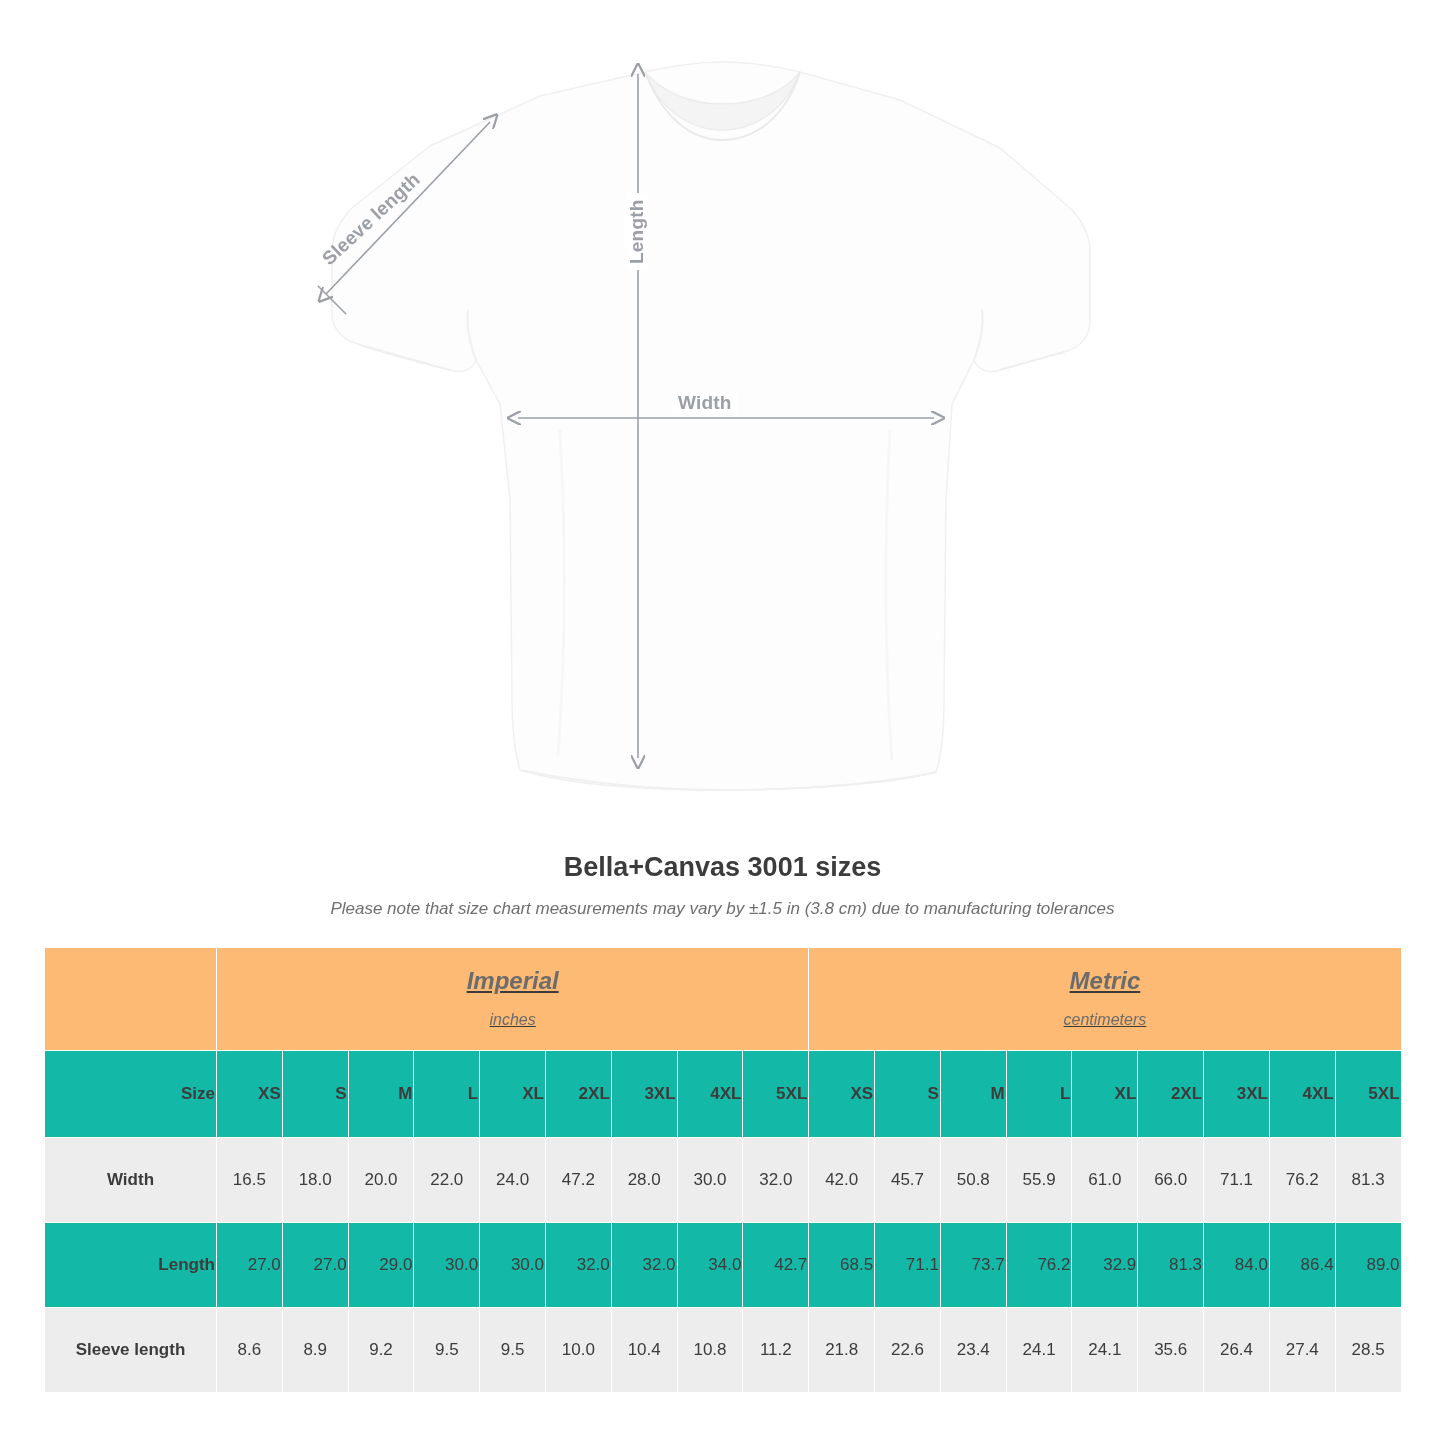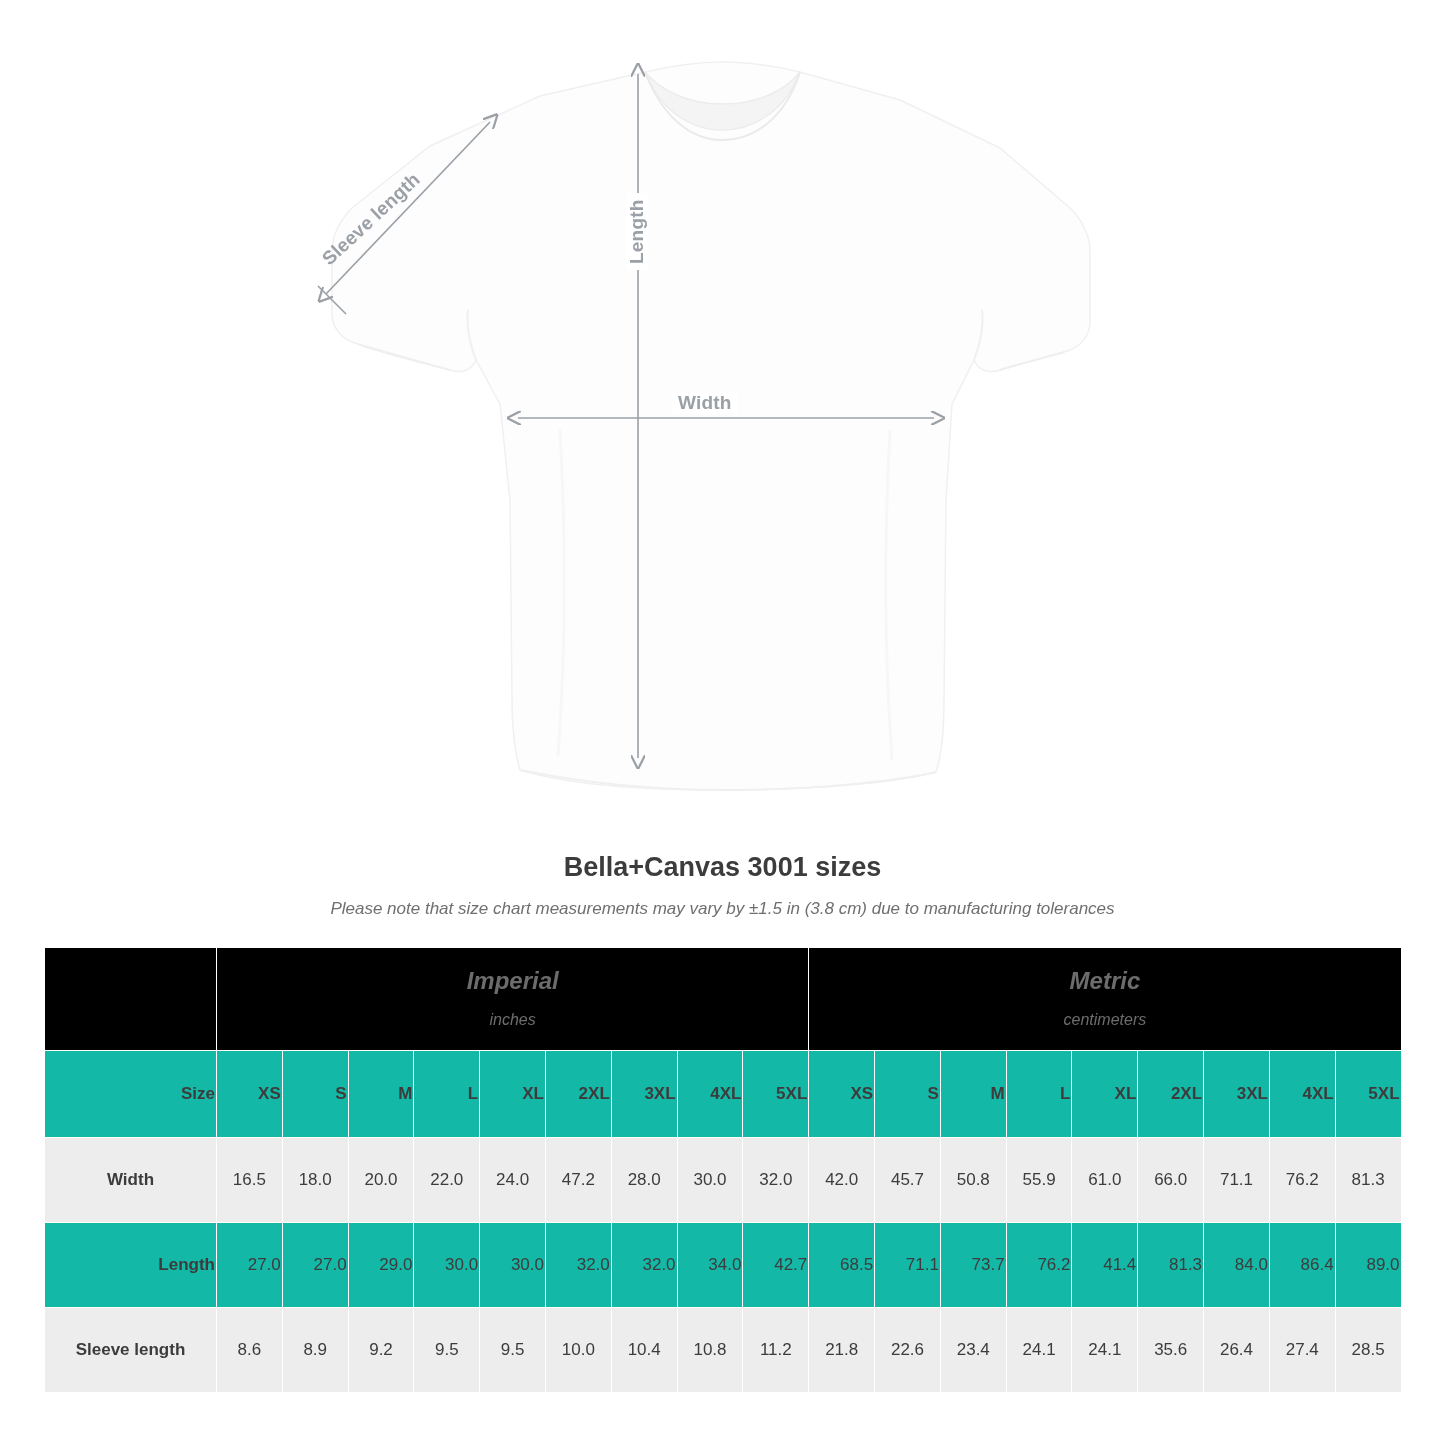--- a/index.html
+++ b/index.html
@@ -86,23 +86,24 @@
     table-layout: fixed;
   }
   table.size-table td, table.size-table th {
     text-align: center;
     vertical-align: middle;
     font-size: 17px;
     color: #3c3c3c;
     border: 1px solid #ffffff;
   }
   .unit-row td {
-    background: #000000;
+    background: #fdba74;
     height: 100px;
     border: none;
+    text-decoration: underline;
   }
   .unit-name {
     font-size: 24px;
     font-weight: bold;
     font-style: italic;
     color: #6c6c6c;
     line-height: 1.25;
   }
   .unit-sub {
     font-size: 16px;
@@ -302,21 +303,21 @@
           <td>30.0</td>
           <td>30.0</td>
           <td>32.0</td>
           <td>32.0</td>
           <td>34.0</td>
           <td>42.7</td>
           <td>68.5</td>
           <td>71.1</td>
           <td>73.7</td>
           <td>76.2</td>
-          <td>41.4</td>
+          <td>32.9</td>
           <td>81.3</td>
           <td>84.0</td>
           <td>86.4</td>
           <td>89.0</td>
         </tr>
 
         <tr class="data-row band-alt">
           <td class="row-label">Sleeve length</td>
           <td>8.6</td>
           <td>8.9</td>

